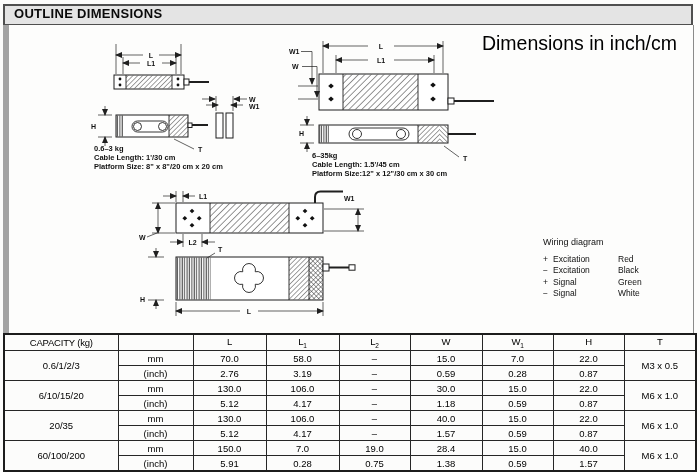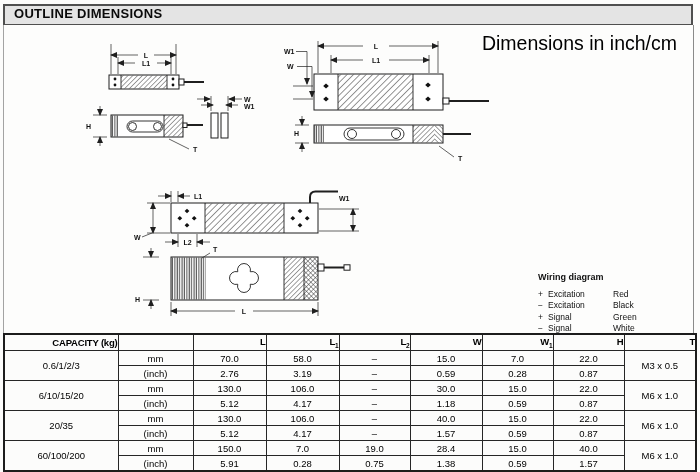--- a/index.html
+++ b/index.html
@@ -10,51 +10,51 @@
     -webkit-font-smoothing:antialiased;
   }
   .header-bar{
     position:absolute;left:3px;top:4px;width:690px;height:22px;
     background:#e4e4e4;border:2px solid #4f4f4f;box-sizing:border-box;
     display:flex;align-items:flex-start;padding-left:9px;
     font-weight:bold;font-size:13px;letter-spacing:.3px;color:#0a0a0a;
   }
   .drawing-area{
     position:absolute;left:3px;top:25px;width:691px;height:308px;
-    background:#fdfdfc;border-left:1px solid #a3a3a3;border-right:1px solid #8a8a8a;
+    background:#fdfdfc;border-left:6px solid #a3a3a3;border-right:1px solid #8a8a8a;
     box-sizing:border-box;
   }
   .units-note{
     position:absolute;top:7px;right:16px;
     font-size:19.5px;color:#000;
   }
   .dwg-svg{position:absolute;left:0;top:0;}
   .caption{
     position:absolute;font-size:7.5px;font-weight:bold;line-height:8.8px;
     color:#111;white-space:nowrap;
   }
   .wiring{
     position:absolute;left:534px;top:212px;width:152px;
     font-size:8.5px;color:#111;
   }
-  .wiring-title{font-weight:bold;font-size:9px;margin-bottom:7px;margin-top:35px;}
+  .wiring-title{font-weight:normal;font-size:9px;margin-bottom:7px;}
   .wiring-row{display:flex;height:11.4px;align-items:flex-start;}
   .w-sign{width:10px;}
   .w-name{width:65px;}
   .spec-table{
     position:absolute;left:3px;top:333px;width:693px;
     border-collapse:collapse;table-layout:fixed;
     font-size:9.5px;color:#000;
   }
   .spec-table th,.spec-table td{
     border:1px solid #262626;text-align:center;vertical-align:middle;
     padding:0;overflow:hidden;white-space:nowrap;
   }
   .spec-table{border:2px solid #1c1c1c;}
-  .spec-table thead th{height:15px;font-weight:bold;letter-spacing:-.2px;text-align:right;}
+  .spec-table thead th{height:15px;font-weight:normal;letter-spacing:-.2px;}
   .spec-table tbody td{height:14px;}
   .spec-table sub{font-size:6.5px;}
 </style>
 </head>
 <body>
 
 <div class="header-bar">
   <span>OUTLINE DIMENSIONS</span>
 </div>
 
@@ -257,20 +257,30 @@
       <text class="dim" x="134" y="302">H</text>
 
       <line class="thin" x1="170" y1="302" x2="170" y2="316"></line>
       <line class="thin" x1="317" y1="302" x2="317" y2="316"></line>
       <line class="thin" x1="170" y1="311" x2="234" y2="311" marker-start="url(#ar)"></line>
       <line class="thin" x1="252" y1="311" x2="317" y2="311" marker-end="url(#ar)"></line>
       <text class="dim" x="243" y="313.5" text-anchor="middle">L</text>
     </g>
   </svg>
 
+  <div class="caption" style="left:85px;top:120px">
+    <div>0.6–3 kg</div>
+    <div>Cable Length: 1'/30 cm</div>
+    <div>Platform Size: 8" x 8"/20 cm x 20 cm</div>
+  </div>
+  <div class="caption" style="left:303px;top:127px">
+    <div>6–35kg</div>
+    <div>Cable Length: 1.5'/45 cm</div>
+    <div>Platform Size:12" x 12"/30 cm x 30 cm</div>
+  </div>
 
   <div class="wiring">
     <div class="wiring-title">Wiring diagram</div>
     <div class="wiring-row">
       <span class="w-sign">+</span>
       <span class="w-name">Excitation</span>
       <span class="w-color">Red</span>
     </div>
     <div class="wiring-row">
       <span class="w-sign">−</span>

